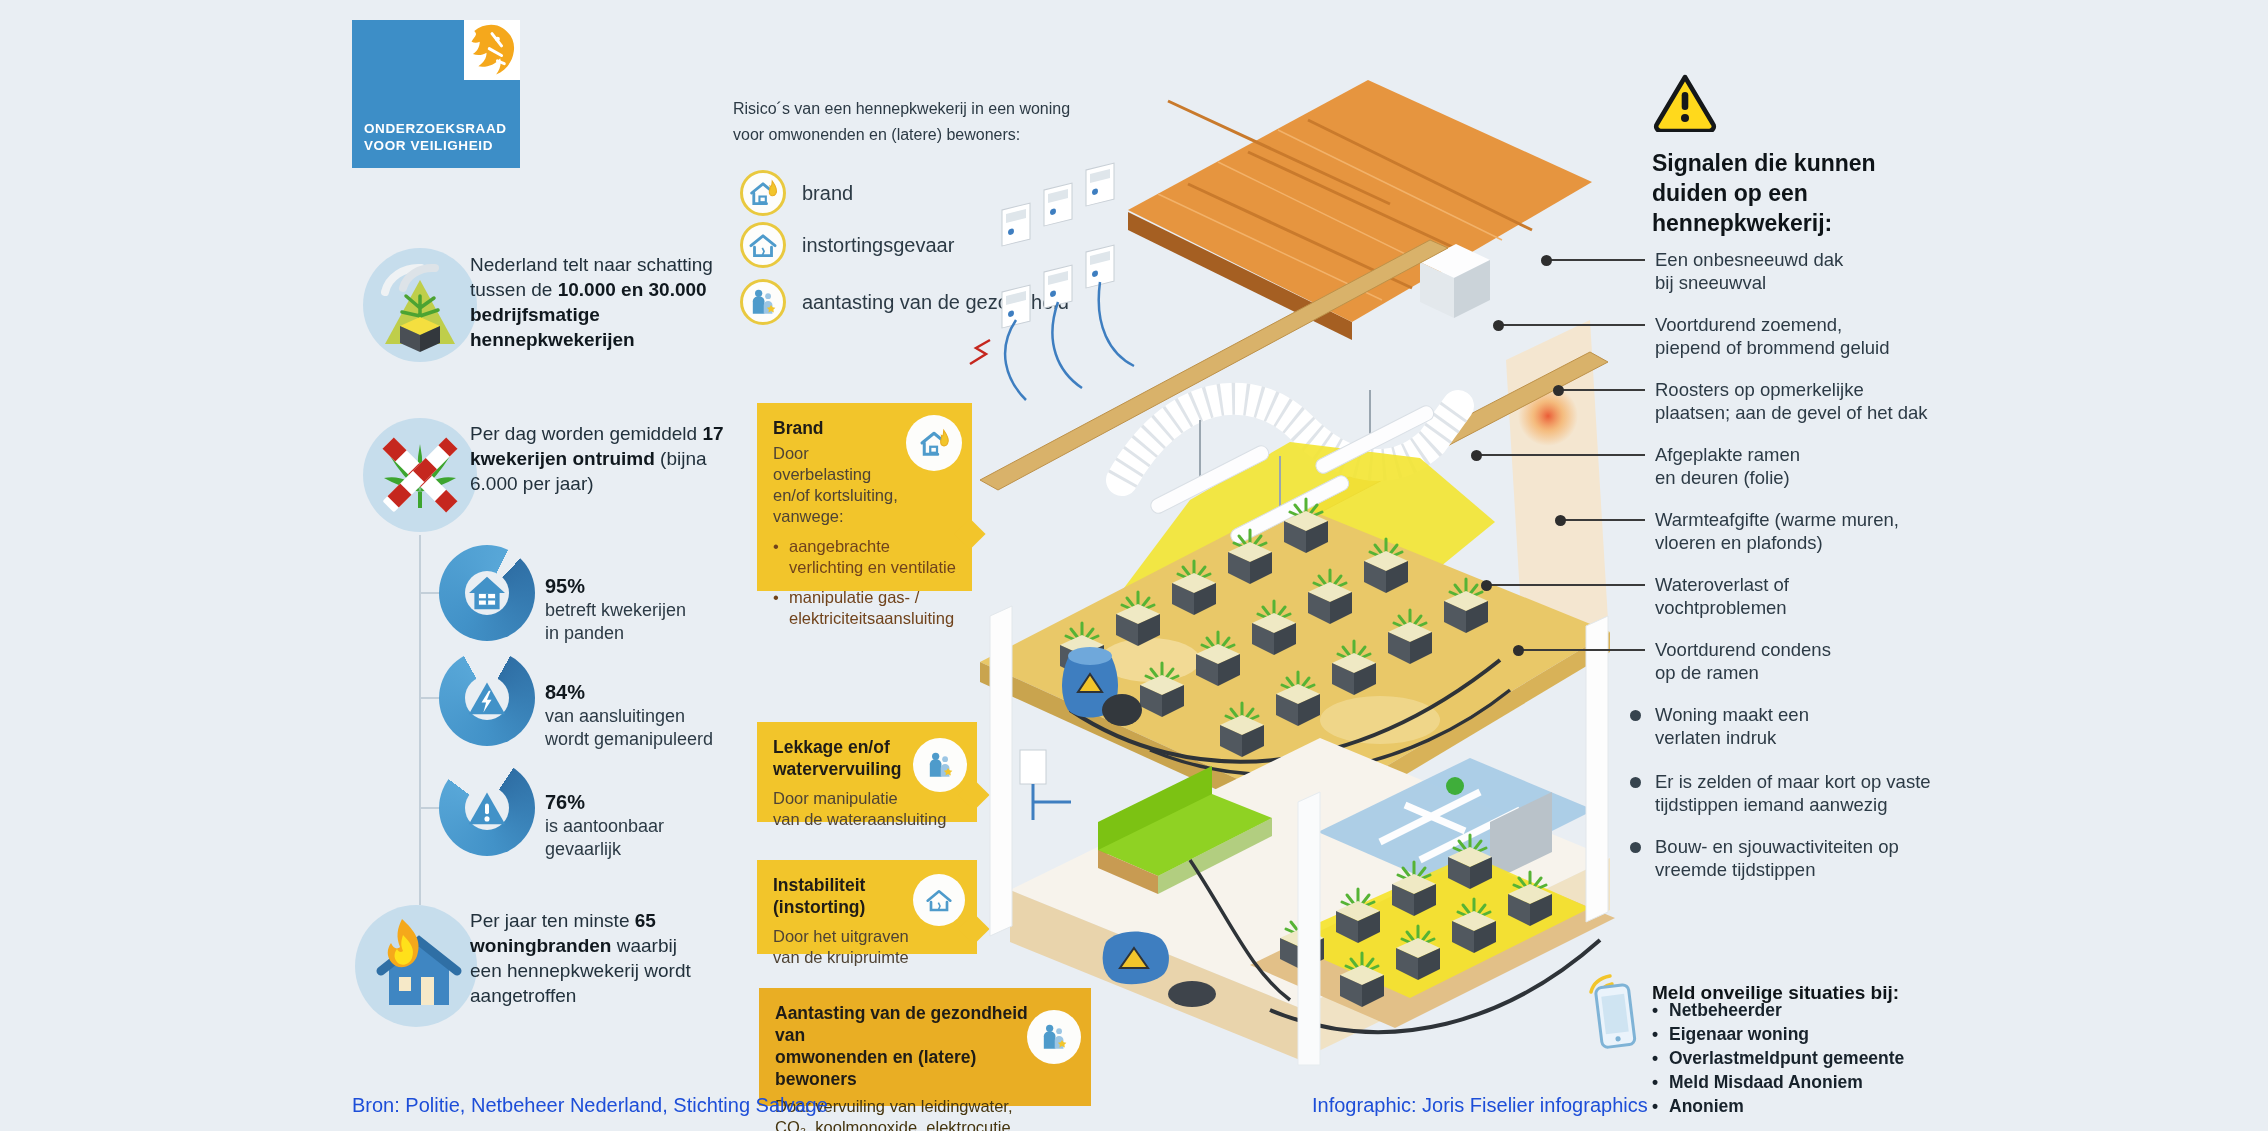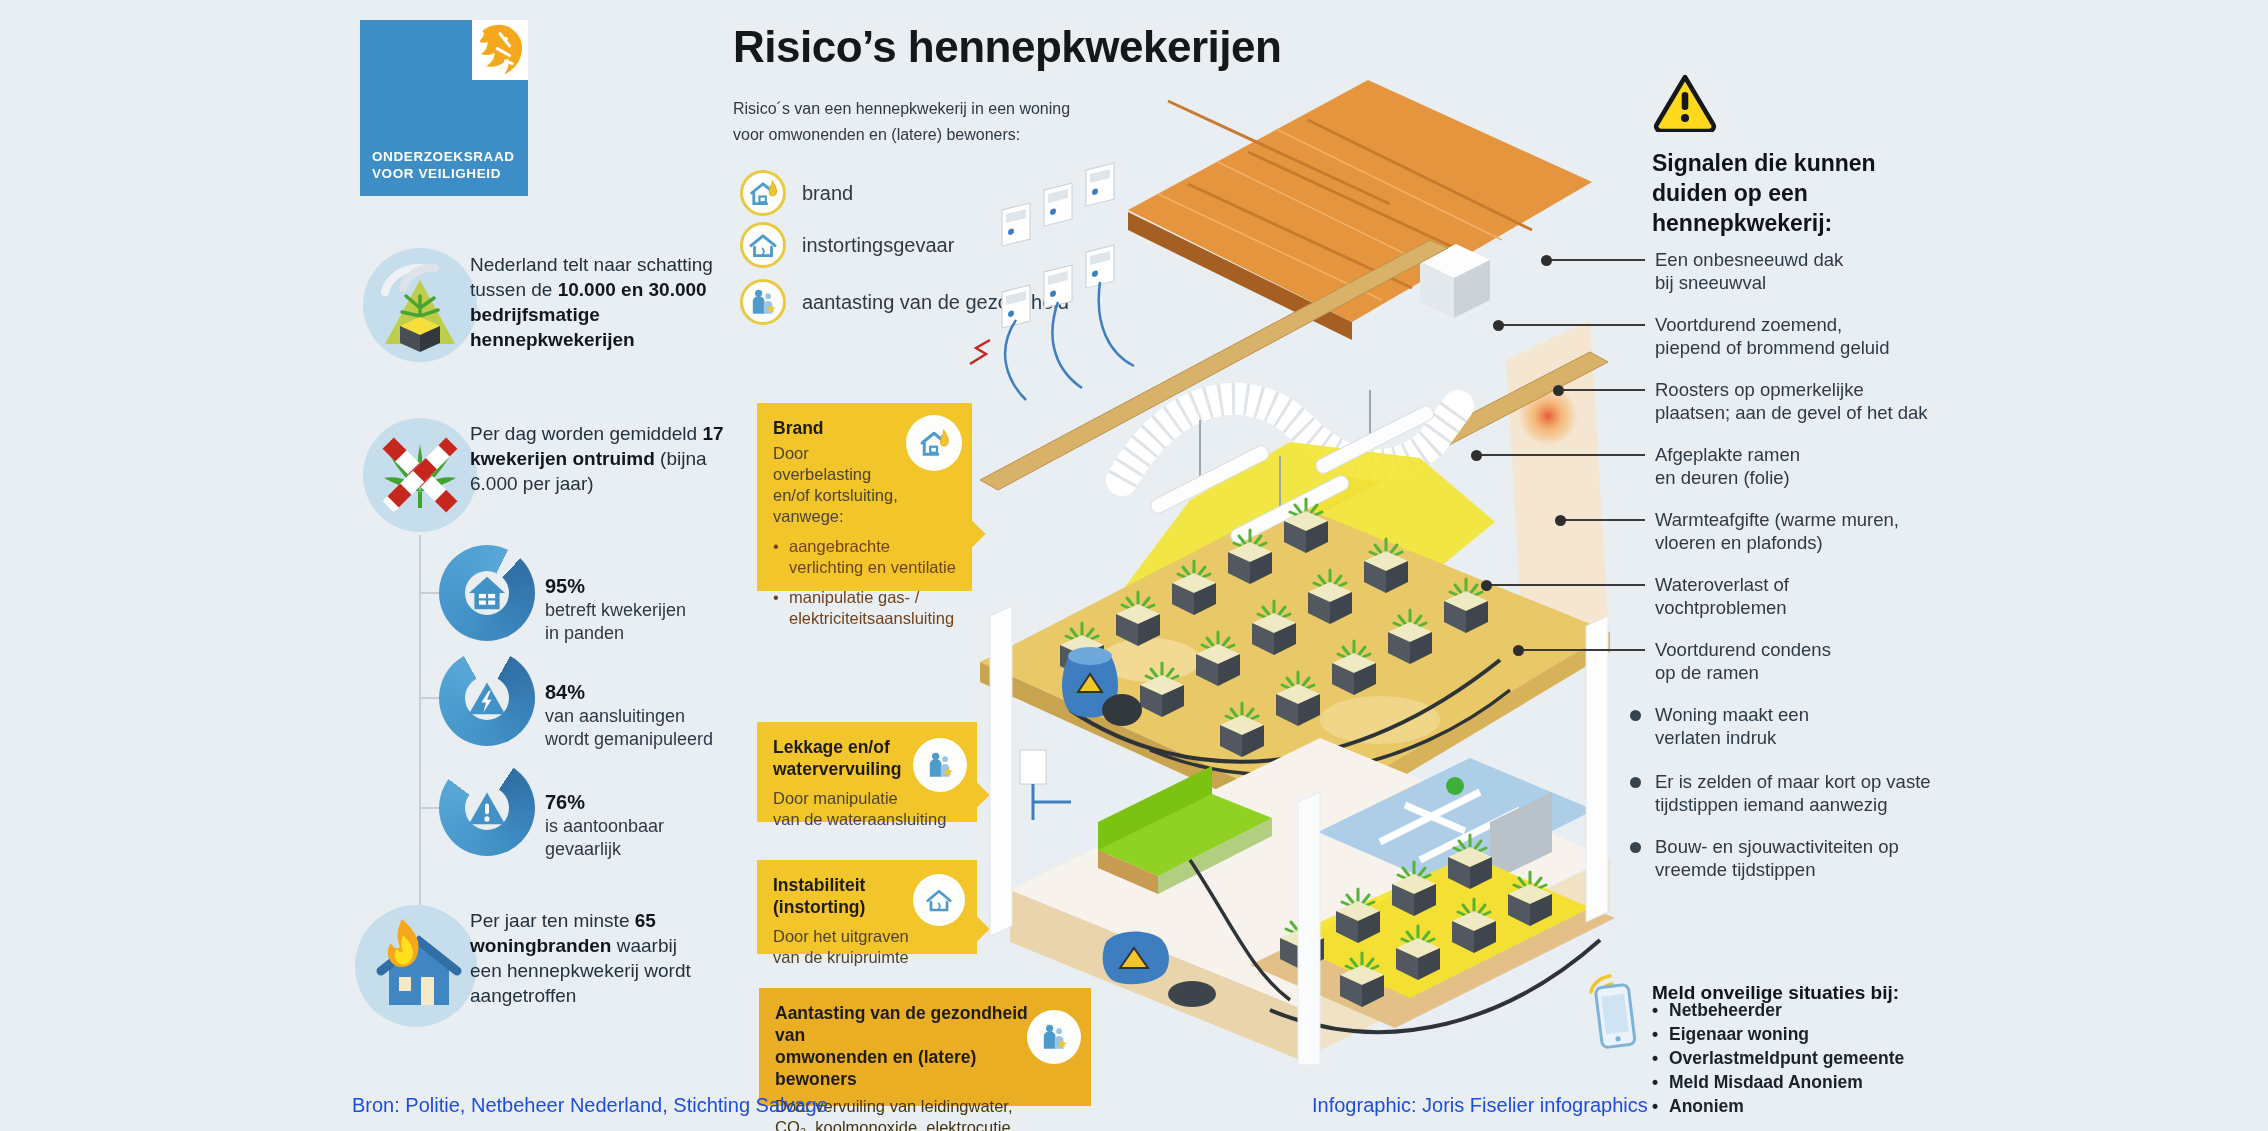--- a/index.html
+++ b/index.html
@@ -1,20 +1,20 @@
 <!DOCTYPE html>
 <html><head>
 <meta charset="utf-8">
 <style>
   html,body{margin:0;padding:0;background:#cfd8e0;}
   .canvas{position:relative;width:2268px;height:1131px;background:#E9EEF3;overflow:hidden;
           font-family:"Liberation Sans",sans-serif;color:#24313B;}
   .abs{position:absolute;}
   
-  .logo{position:absolute;left:360px;top:20px;width:168px;height:176px;background:#3D8EC7;}
+  .logo{position:absolute;left:352px;top:20px;width:168px;height:148px;background:#3D8EC7;}
   .logo .lionbox{position:absolute;right:0;top:0;width:56px;height:60px;background:#fff;}
   .logo .ltext{position:absolute;left:12px;bottom:14px;color:#fff;font-weight:bold;
                font-size:13.5px;line-height:17px;letter-spacing:.6px;}
   
   .title{position:absolute;left:733px;top:22px;font-size:44px;font-weight:bold;color:#14181B;letter-spacing:-.5px;}
   .subtitle{position:absolute;left:733px;top:96px;font-size:16px;line-height:26px;color:#2C3A45;white-space:pre-line;}
   
   .leg-row{position:absolute;left:740px;height:46px;display:flex;align-items:center;}
   .leg-circle{width:46px;height:46px;border-radius:50%;background:#FDFDFB;border:3px solid #E9C93F;
               display:flex;align-items:center;justify-content:center;box-sizing:border-box;flex:0 0 auto;}
@@ -66,21 +66,20 @@
         <path d="M20 10l7 9M18 21l9 5M24 30l5 2" stroke="#fff" stroke-width="2.2" fill="none" stroke-linecap="round"></path>
         <circle cx="24" cy="14" r="1.8" fill="#fff"></circle>
       </svg>
     </div>
     <div class="ltext">
       <div>ONDERZOEKSRAAD</div>
         <div>VOOR VEILIGHEID</div>
     </div>
   </div>
 
-  <div class="title">Risico’s hennepkwekerijen</div>
   <div class="subtitle">Risico´s van een hennepkwekerij in een woning
 voor omwonenden en (latere) bewoners:</div>
 
   <div class="leg-row" style="top:170px">
     <div class="leg-circle">
       <svg width="34" height="32" viewBox="0 0 48 44">
         <path d="M8 22 24 9l12 10" fill="none" stroke="#4E9BCB" stroke-width="4" stroke-linecap="round" stroke-linejoin="round"></path>
         <path d="M11 22v15h18" fill="none" stroke="#4E9BCB" stroke-width="4" stroke-linecap="round"></path>
         <rect x="19" y="27" width="9" height="8" fill="none" stroke="#4E9BCB" stroke-width="3"></rect>
         <path d="M37 5c5 7 8 13 5 18-2 4-8 4-9-1-1-4 2-6 1-10 1.5 1 2.5 1.5 3-7z" fill="#F2C52B" stroke="#E9AE24" stroke-width="1.5"></path>

